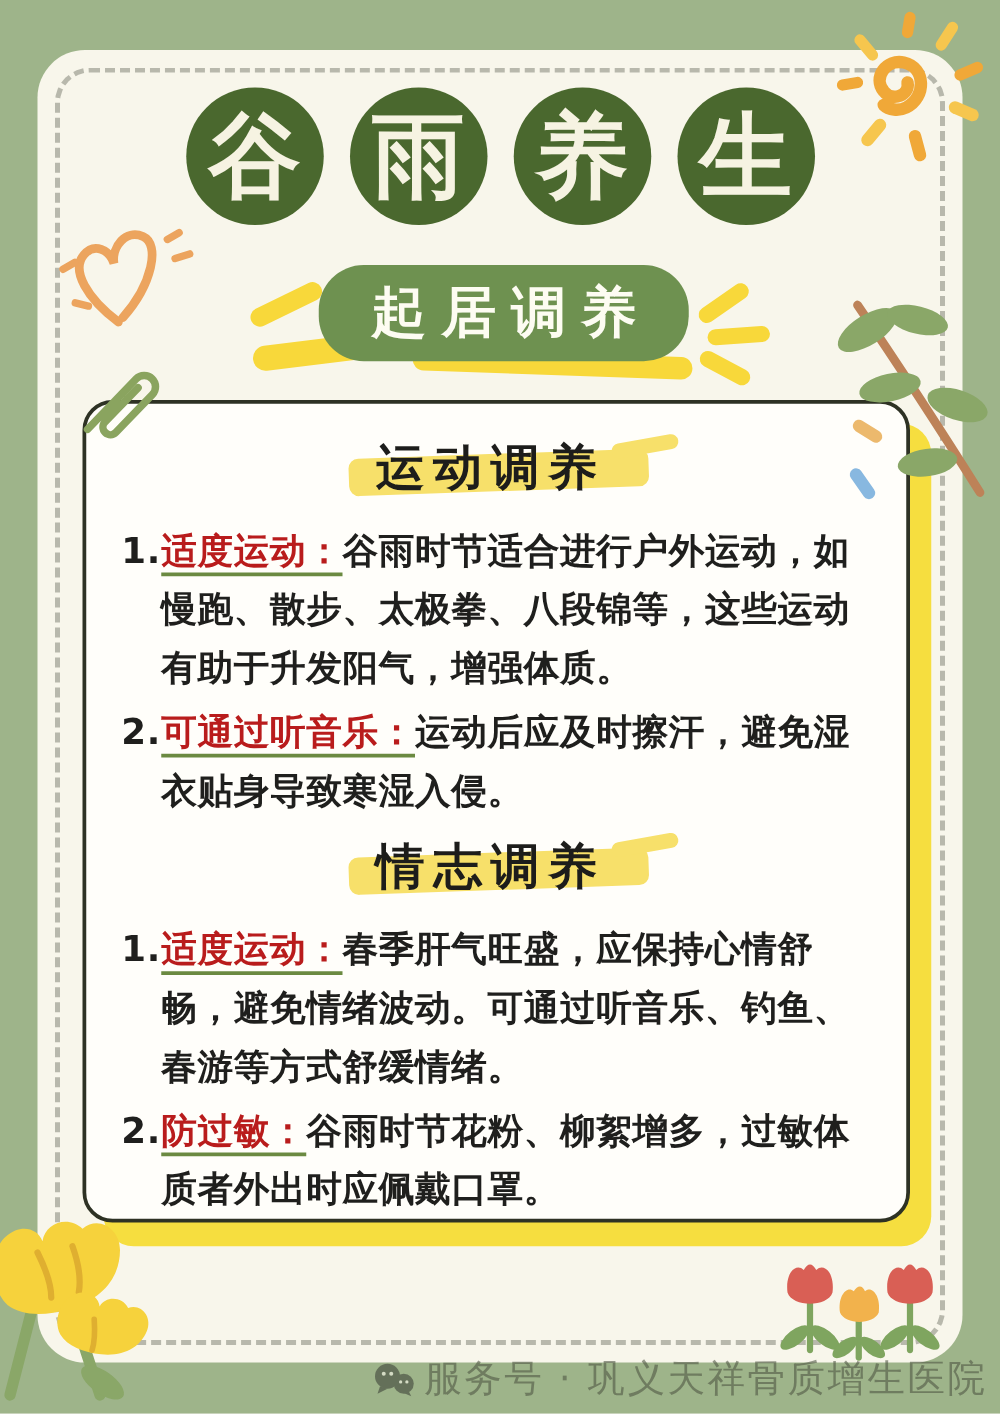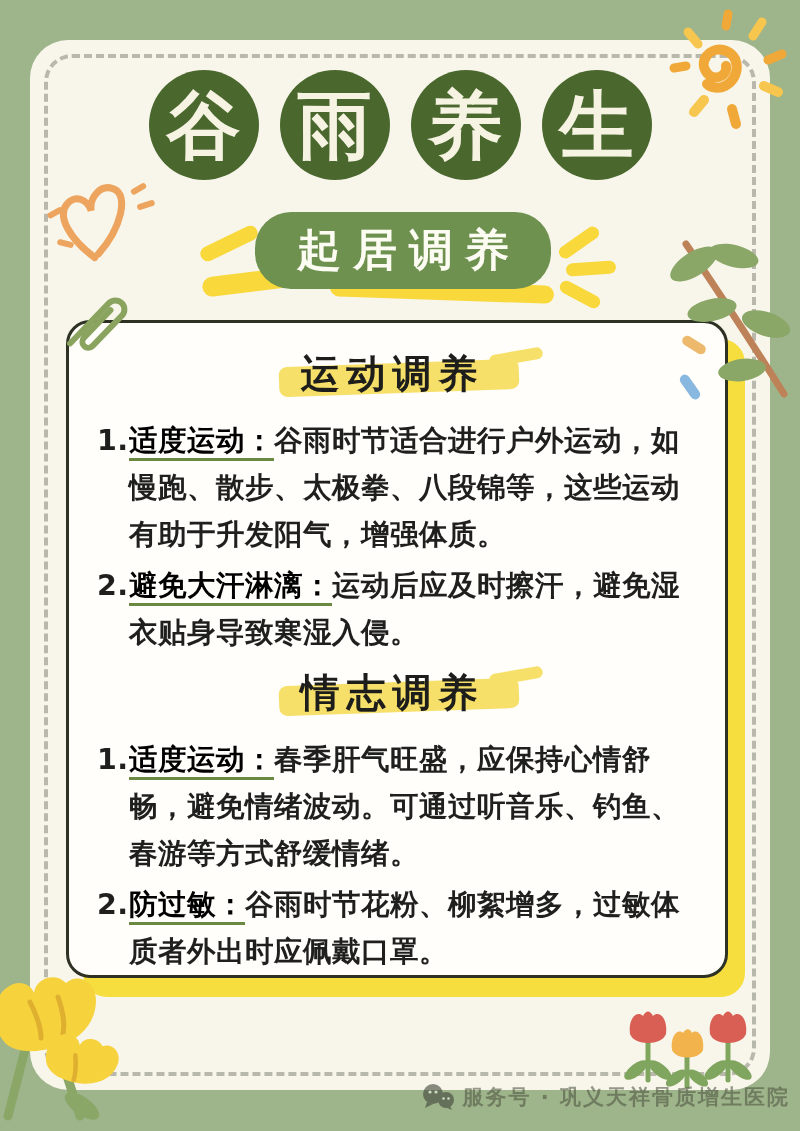--- a/index.html
+++ b/index.html
@@ -27,25 +27,25 @@
   
   .content-card{position:absolute;left:66px;top:320px;width:662px;height:658px;background:#fffefa;border:3px solid #2e3224;border-radius:24px;box-shadow:17px 19px 0 0 #f6de3f;z-index:5;padding:14px 37px 0 28px;box-sizing:border-box;}
   .sec-head-wrap{text-align:center;margin-top:10px;}
   .sec-head{position:relative;display:inline-block;}
   .hl{position:absolute;left:-22px;right:-34px;top:16px;height:30px;background:#f7e06a;border-radius:8px;transform:rotate(-2deg);z-index:0;}
   .hl-tail{position:absolute;right:-58px;top:4px;width:54px;height:12px;background:#f7e06a;border-radius:6px;transform:rotate(-10deg);z-index:0;}
   .sec-title{position:relative;z-index:1;font-size:39px;font-weight:bold;color:#1d1d1b;letter-spacing:7px;}
   .list{margin-top:16px;}
   .item{position:relative;padding-left:32px;font-size:28.5px;line-height:47px;color:#1f1f1d;font-weight:bold;letter-spacing:0.5px;margin-bottom:4px;}
   .num{position:absolute;left:0;top:0;}
-  .lead{color:#000000;border-bottom:3px solid #6b8a41;padding-bottom:1px;}
+  .lead{color:#b91c1c;border-bottom:3px solid #6b8a41;padding-bottom:1px;}
 
   
   .watermark{position:absolute;right:10px;top:1083px;display:flex;align-items:center;gap:7px;z-index:8;}
-  .watermark span{font-size:21px;letter-spacing:2px;color:rgba(78,84,66,0.58);font-weight:bold;}
+  .watermark span{font-size:30px;letter-spacing:2px;color:rgba(78,84,66,0.58);font-weight:normal;}
 
   svg.deco{position:absolute;}
   .z6{z-index:6;}.z4{z-index:4;}
   .confetti{position:absolute;border-radius:6px;z-index:6;}
   .cf1{left:681px;top:340px;width:26px;height:10px;background:#ecb96d;transform:rotate(32deg);}
   .cf2{left:676px;top:382px;width:28px;height:10px;background:#88b8e0;transform:rotate(55deg);}
 </style>
 </head>
 <body>
 
@@ -121,21 +121,21 @@
         <span class="hl"></span>
         <span class="hl-tail"></span>
         <span class="sec-title">运动调养</span>
       </div>
     </div>
     <div class="list">
       <div class="item">
         <span class="num">1.</span><span class="lead">适度运动：</span><span>谷雨时节适合进行户外运动，如慢跑、散步、太极拳、八段锦等，这些运动有助于升发阳气，增强体质。</span>
       </div>
       <div class="item">
-        <span class="num">2.</span><span class="lead">避免大汗淋漓：</span><span>运动后应及时擦汗，避免湿衣贴身导致寒湿入侵。</span>
+        <span class="num">2.</span><span class="lead">可通过听音乐：</span><span>运动后应及时擦汗，避免湿衣贴身导致寒湿入侵。</span>
       </div>
     </div>
 
     <div class="sec-head-wrap" style="">
       <div class="sec-head">
         <span class="hl"></span>
         <span class="hl-tail"></span>
         <span class="sec-title">情志调养</span>
       </div>
     </div>

